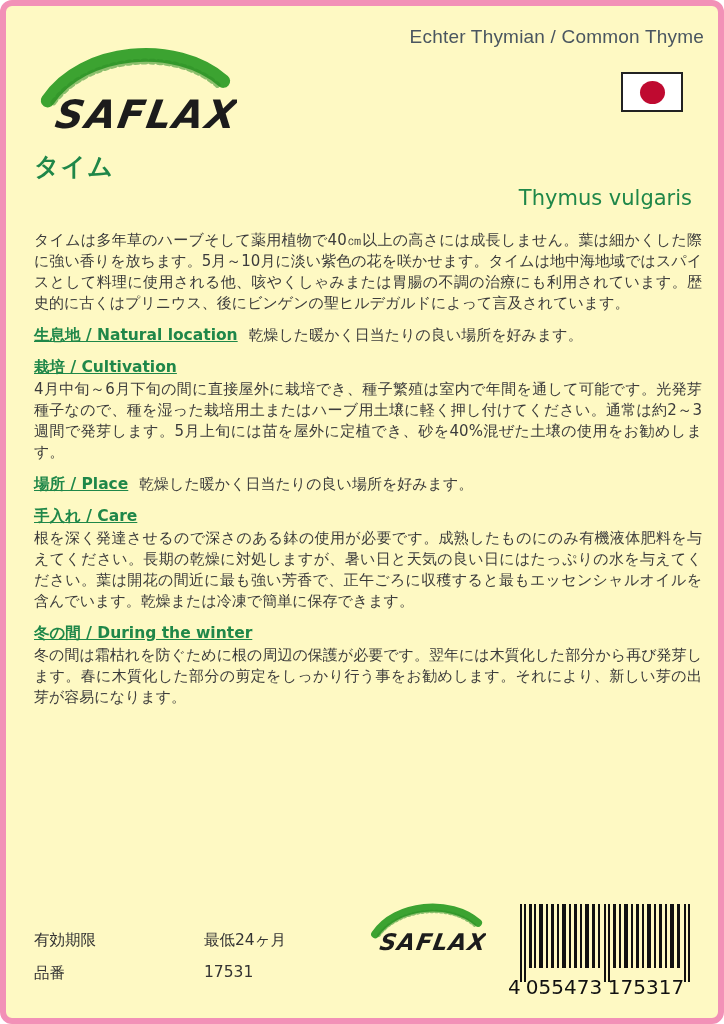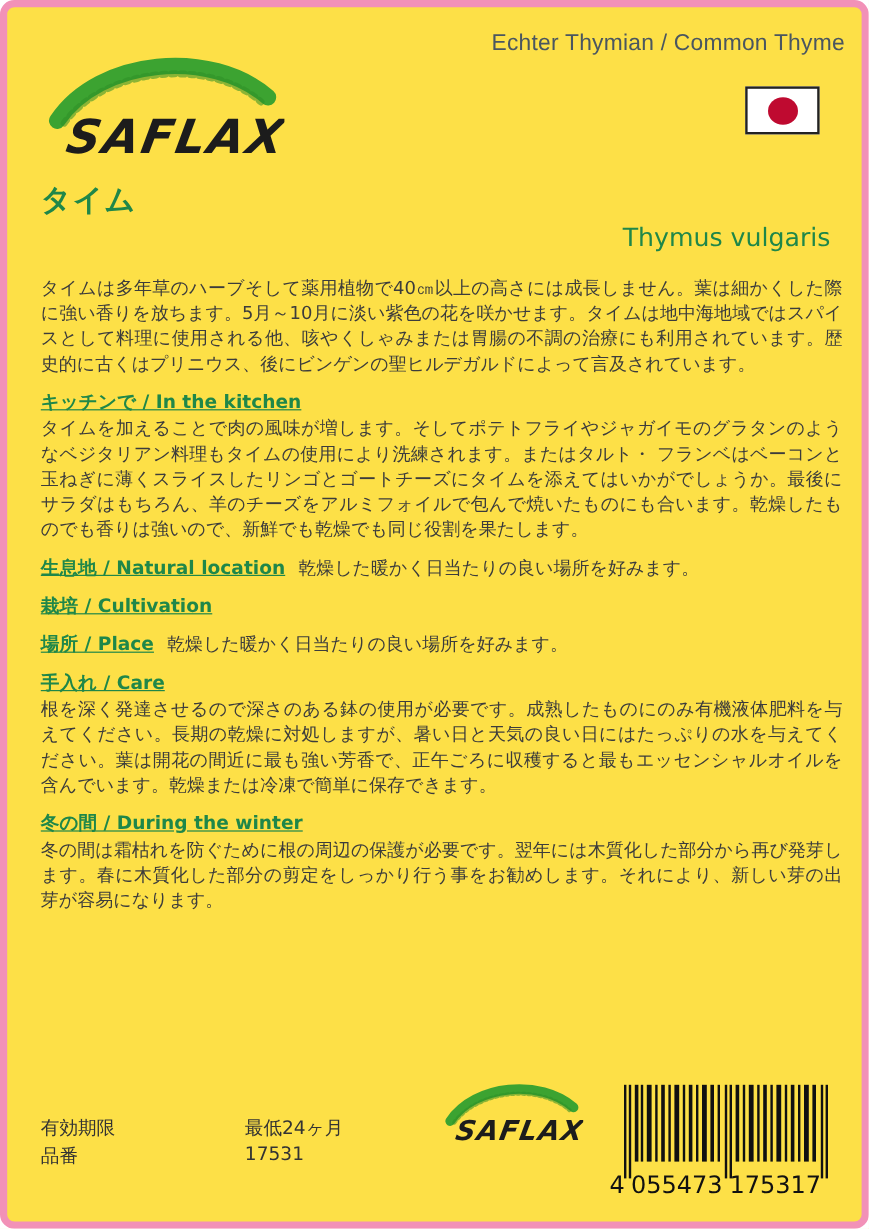--- a/index.html
+++ b/index.html
@@ -1,20 +1,20 @@
 <!DOCTYPE html>
 <html><head>
 <meta charset="utf-8">
 <style>
   html,body{margin:0;padding:0;background:#ffffff;}
   .page{
     position:relative;
     width:724px;height:1024px;
     box-sizing:border-box;
-    background:#fde047;
+    background:#fef9c3;
     border:6px solid #f291b7;
     border-radius:12px;
     font-family:"DejaVu Sans",sans-serif;
     overflow:hidden;
   }
   .header-title{
     position:absolute;top:20px;right:14px;
     font-family:"Liberation Sans",sans-serif;
     font-size:19px;color:#4a5660;letter-spacing:.2px;
   }
@@ -45,21 +45,21 @@
   .sec-heading{
     color:#1f8749;font-weight:bold;font-size:15.5px;
     text-decoration:underline;
     display:block;margin-bottom:1px;
   }
   .sec-heading.inline{display:inline;margin-right:6px;text-decoration:underline;}
   .sec-body{margin:0;display:inline;}
   .sec-body.block{display:block;}
   .footer-meta{
     position:absolute;left:28px;top:924px;
-    display:grid;grid-template-columns:170px auto;row-gap:2px;
+    display:grid;grid-template-columns:170px auto;row-gap:12px;
     font-size:15.5px;color:#333;
   }
   .barcode{position:absolute;left:500px;top:896px;width:200px;height:98px;}
   svg text.logo-word{
     font-family:"DejaVu Sans",sans-serif;
     font-style:italic;font-weight:bold;
     fill:#1c1c1c;letter-spacing:2px;
   }
   svg text.bc-num{font-family:"DejaVu Sans",sans-serif;fill:#111;}
 </style>
@@ -81,32 +81,29 @@
   <div class="flag">
     <span class="flag-dot"></span>
   </div>
 
   <div class="title">タイム</div>
   <div class="latin">Thymus vulgaris</div>
 
   <div class="content">
     <p class="intro">タイムは多年草のハーブそして薬用植物で40㎝以上の高さには成長しません。葉は細かくした際に強い香りを放ちます。5月～10月に淡い紫色の花を咲かせます。タイムは地中海地域ではスパイスとして料理に使用される他、咳やくしゃみまたは胃腸の不調の治療にも利用されています。歴史的に古くはプリニウス、後にビンゲンの聖ヒルデガルドによって言及されています。</p>
 
-    <div class="sec">
-      <span class="sec-heading">キッチンで / In the kitchen</span>
-      <p class="sec-body block">タイムを加えることで肉の風味が増します。そしてポテトフライやジャガイモのグラタンのようなベジタリアン料理もタイムの使用により洗練されます。またはタルト・ フランベはベーコンと玉ねぎに薄くスライスしたリンゴとゴートチーズにタイムを添えてはいかがでしょうか。最後にサラダはもちろん、羊のチーズをアルミフォイルで包んで焼いたものにも合います。乾燥したものでも香りは強いので、新鮮でも乾燥でも同じ役割を果たします。</p>
-    </div>
 
     <div class="sec">
       <span class="sec-heading inline">生息地 / Natural location</span>
       <p class="sec-body">乾燥した暖かく日当たりの良い場所を好みます。</p>
     </div>
 
     <div class="sec">
       <span class="sec-heading">栽培 / Cultivation</span>
+      <p class="sec-body block">4月中旬～6月下旬の間に直接屋外に栽培でき、種子繁殖は室内で年間を通して可能です。光発芽種子なので、種を湿った栽培用土またはハーブ用土壌に軽く押し付けてください。通常は約2～3週間で発芽します。5月上旬には苗を屋外に定植でき、砂を40%混ぜた土壌の使用をお勧めします。</p>
     </div>
 
     <div class="sec">
       <span class="sec-heading inline">場所 / Place</span>
       <p class="sec-body">乾燥した暖かく日当たりの良い場所を好みます。</p>
     </div>
 
     <div class="sec">
       <span class="sec-heading">手入れ / Care</span>
       <p class="sec-body block">根を深く発達させるので深さのある鉢の使用が必要です。成熟したものにのみ有機液体肥料を与えてください。長期の乾燥に対処しますが、暑い日と天気の良い日にはたっぷりの水を与えてください。葉は開花の間近に最も強い芳香で、正午ごろに収穫すると最もエッセンシャルオイルを含んでいます。乾燥または冷凍で簡単に保存できます。</p>

